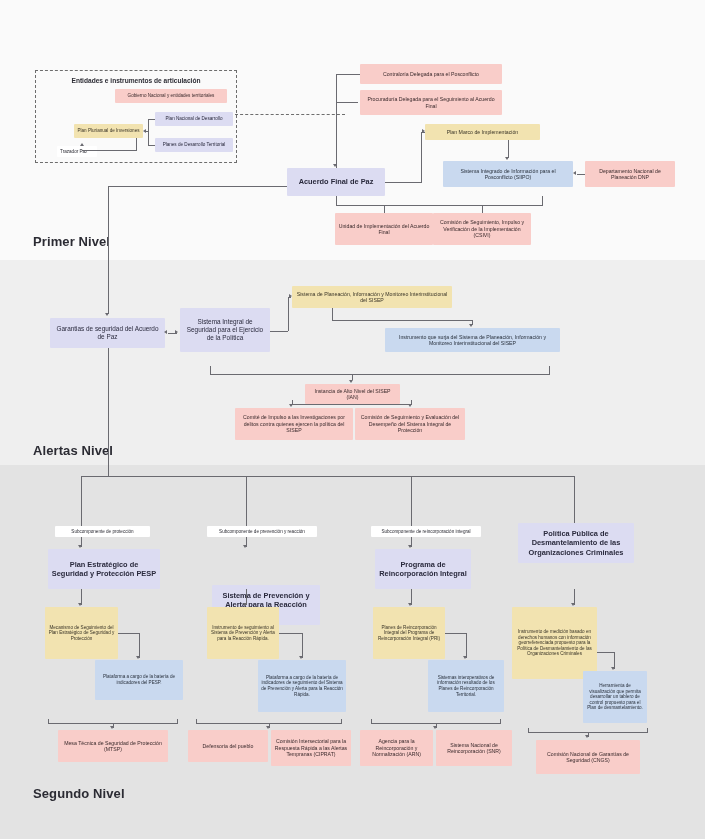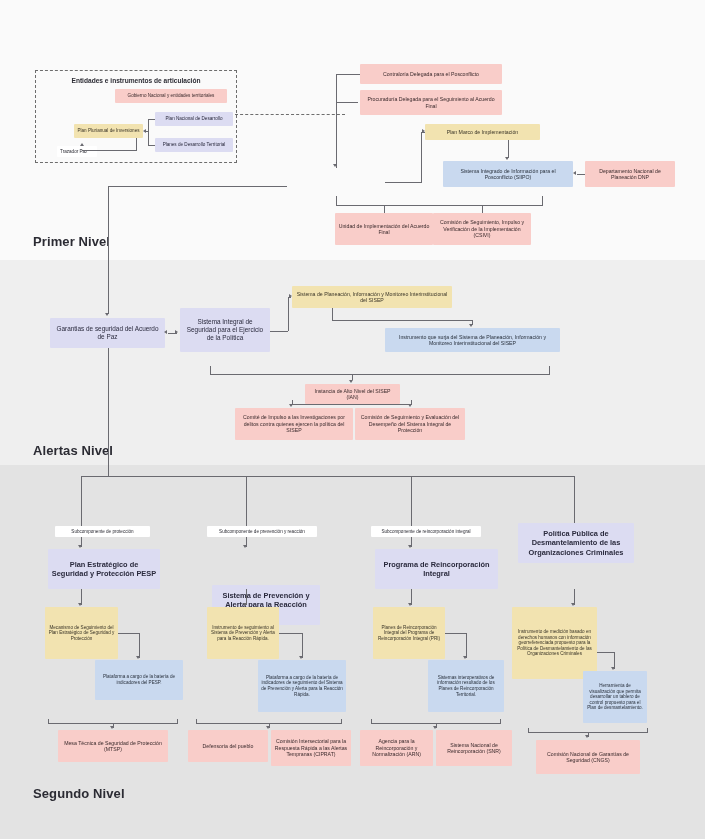--- a/index.html
+++ b/index.html
@@ -103,20 +103,21 @@
   <div class="ln v" style="left:136px;top:138px;height:12px;"></div>
   <div class="ln h" style="left:82px;top:150px;width:55px;"></div>
   <div class="arw arw-u" style="left:79.5px;top:143px;"></div>
 
   <div class="dashed-box" style="left:235px;top:114px;width:110px;height:0;border:0;border-top:1px dashed #6d6d6d;"></div>
 
   <div class="node pink xs" style="left:360px;top:64px;width:142px;height:20px;">Contraloría Delegada para el Posconflicto</div>
 
   <div class="node pink xs" style="left:360px;top:90px;width:142px;height:25px;">Procuraduría Delegada para el Seguimiento al Acuerdo Final</div>
 
+  <div class="node lav lg" style="left:287px;top:168px;width:98px;height:28px;">Acuerdo Final de Paz</div>
 
   <div class="node yellow xs" style="left:425px;top:124px;width:115px;height:16px;">Plan Marco de Implementación</div>
 
   <div class="node blue xs" style="left:443px;top:161px;width:130px;height:26px;">Sistema Integrado de Información para el Posconflicto (SIIPO)</div>
 
   <div class="node pink xs" style="left:585px;top:161px;width:90px;height:26px;">Departamento Nacional de Planeación DNP</div>
 
   <div class="node pink xs" style="left:335px;top:213px;width:98px;height:32px;">Unidad de Implementación del Acuerdo Final</div>
 
   <div class="node pink xs" style="left:433px;top:213px;width:98px;height:32px;">Comisión de Seguimiento, Impulso y Verificación de la Implementación (CSIVI)</div>
@@ -237,21 +238,21 @@
   <div class="ln v" style="left:269px;top:723px;height:5px;"></div>
   <div class="arw arw-d" style="left:266.4px;top:726px;"></div>
 
   <div class="node pink xs" style="left:188px;top:730px;width:80px;height:32px;">Defensoría del pueblo</div>
   <div class="node pink xs" style="left:271px;top:730px;width:80px;height:36px;">Comisión Intersectorial para la Respuesta Rápida a las Alertas Tempranas (CIPRAT)</div>
 
   <div class="node white tiny" style="left:371px;top:526px;width:110px;height:11px;">Subcomponente de reincorporación integral</div>
   <div class="ln v" style="left:411px;top:537px;height:10px;"></div>
   <div class="arw arw-d" style="left:408.4px;top:545px;"></div>
 
-  <div class="node lav lg" style="left:375px;top:549px;width:123px;height:40px;">Programa de Reincorporación Integral</div>
+  <div class="node lav lg" style="left:375px;top:549px;width:96px;height:40px;">Programa de Reincorporación Integral</div>
   <div class="ln v" style="left:411px;top:589px;height:16px;"></div>
   <div class="arw arw-d" style="left:408.4px;top:603px;"></div>
 
   <div class="node yellow tiny" style="left:373px;top:607px;width:72px;height:52px;">Planes de Reincorporación Integral del Programa de Reincorporación Integral (PRI)</div>
   <div class="ln h" style="left:445px;top:633px;width:22px;"></div>
   <div class="ln v" style="left:466px;top:633px;height:25px;"></div>
   <div class="arw arw-d" style="left:463.4px;top:656px;"></div>
 
   <div class="node blue tiny" style="left:428px;top:660px;width:76px;height:52px;">Sistemas interoperativos de información resultado de los Planes de Reincorporación Territorial.</div>
 

